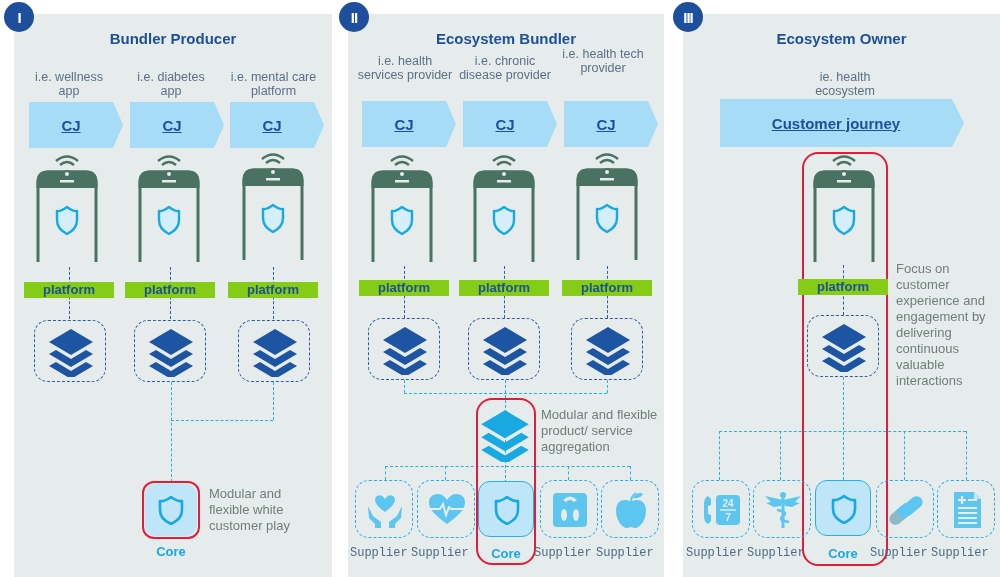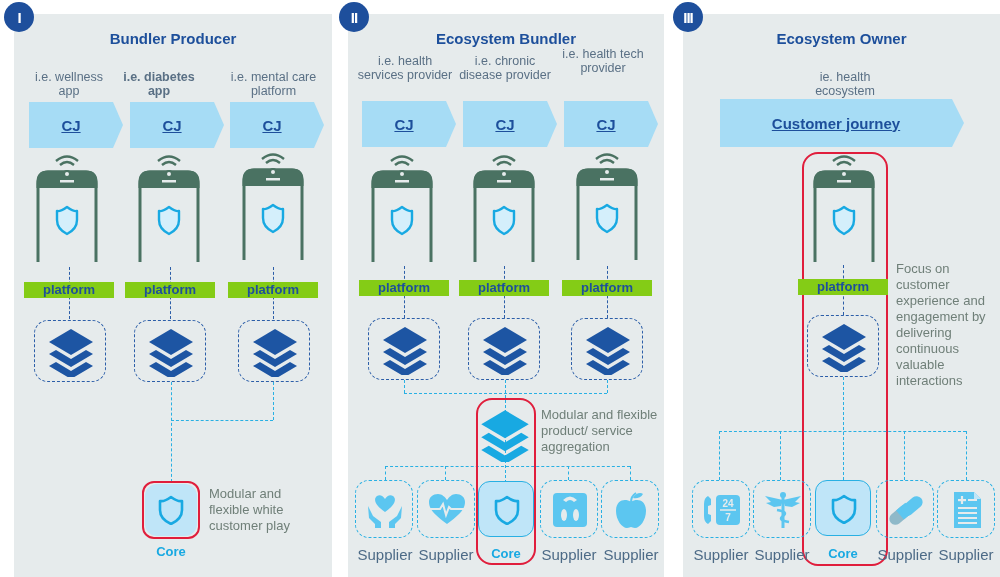--- a/index.html
+++ b/index.html
@@ -17,21 +17,21 @@
   .layers{position:absolute;width:72px;height:62px;border:1.3px dashed #2c5ea8;border-radius:14px;box-sizing:border-box;}
   .layers svg{position:absolute;left:13px;top:6px;}
   .vl{position:absolute;border-left:1.3px dashed #2c5ea8;width:0;}
   .vlc{position:absolute;border-left:1.3px dashed #29b0e3;width:0;}
   .hlc{position:absolute;border-top:1.3px dashed #29b0e3;height:0;}
   .core{position:absolute;width:56px;height:56px;border-radius:12px;background:#bfe5f8;box-sizing:border-box;border:1.3px solid #29b0e3;}
   .core svg{position:absolute;left:15px;top:13px;}
   .corelabel{position:absolute;width:70px;text-align:center;color:#18a9e2;font-weight:bold;font-size:13px;}
   .supp{position:absolute;width:58px;height:58px;border:1.3px dashed #29b0e3;border-radius:14px;box-sizing:border-box;}
   .supp svg{position:absolute;left:9px;top:9px;}
-  .slabel{position:absolute;width:70px;text-align:center;color:#4c6a86;font-size:15px;}
+  .slabel{position:absolute;width:70px;color:#4c6a86;font-size:12px;font-family:Liberation Mono, monospace;}
   .note{position:absolute;color:#6f7f78;font-size:13px;line-height:16px;}
   .redbox{position:absolute;border:2px solid #e01e3c;border-radius:16px;box-sizing:border-box;}
 </style>
 </head>
 <body>
 
 <svg width="0" height="0" style="position:absolute">
   <defs>
     <symbol id="phone-sym" viewBox="0 0 76 110">
       <path d="M9 30 Q9 20 19 20 L57 20 Q67 20 67 30 L67 110" fill="none" stroke="#4a7262" stroke-width="3"></path>
@@ -57,21 +57,21 @@
       <path d="M13 2 Q6 7 2 6 L2 15 Q2 24 13 29 Q24 24 24 15 L24 6 Q20 7 13 2 Z" fill="none" stroke="#18a9e2" stroke-width="2.6" stroke-linejoin="round"></path>
     </symbol>
   </defs>
 </svg>
 
 <div class="panel" style="left:14px;width:318px;"></div>
 <div class="badge" style="left:4px;">I</div>
 <div class="ptitle" style="left:14px;width:318px;">Bundler Producer</div>
 
 <div class="eg" style="left:24px;top:70px;width:90px;">i.e. wellness app</div>
-<div class="eg" style="left:114px;top:70px;width:90px;font-weight:bold;">i.e. diabetes app</div>
+<div class="eg" style="left:126px;top:70px;width:90px;">i.e. diabetes app</div>
 <div class="eg" style="left:226px;top:70px;width:95px;">i.e. mental care platform</div>
 
 <div class="cj" style="left:29px;top:102px;width:94px;">
   <svg width="94" height="46">
       <polygon points="0,0 84,0 94,23 84,46 0,46" fill="#a6dcf5"></polygon>
     </svg>
   <span>CJ</span>
 </div>
 <div class="cj" style="left:130px;top:102px;width:94px;">
   <svg width="94" height="46">

